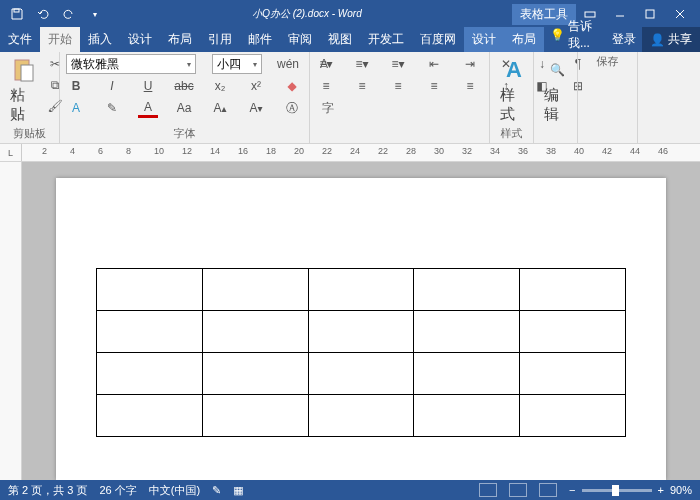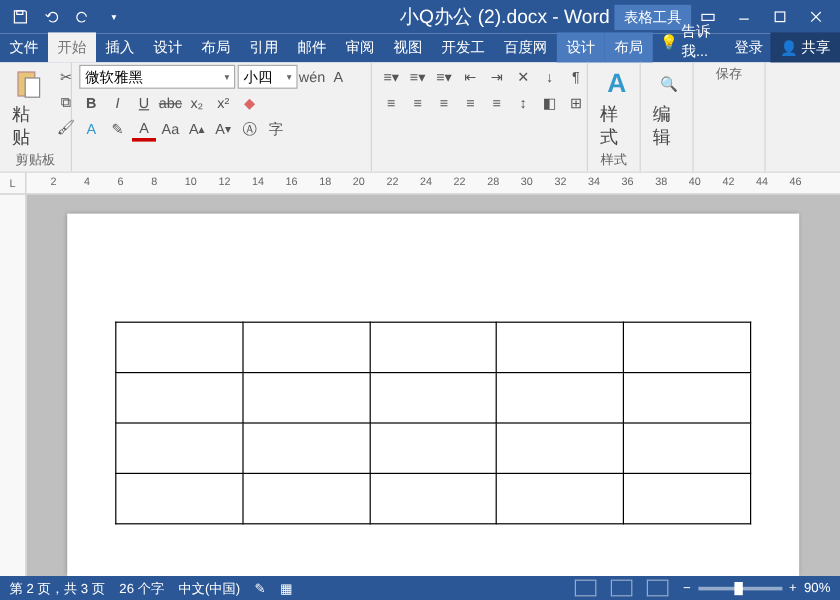--- a/index.html
+++ b/index.html
@@ -1,41 +1,41 @@
 <!DOCTYPE html>
 <html><head>
 <meta charset="utf-8">
 <style>
 *{margin:0;padding:0;box-sizing:border-box;font-family:"Microsoft YaHei",sans-serif;}
 body{width:700px;height:500px;overflow:hidden;background:#fff;font-size:12px;user-select:none;}
 .titlebar{height:28px;background:linear-gradient(#2b5797,#2b5797);color:#fff;display:flex;align-items:center;padding:0 6px;}
 .titlebar .qat{display:flex;gap:4px;align-items:center;}
 .titlebar .qat .qbtn{width:22px;height:22px;display:flex;align-items:center;justify-content:center;color:#fff;cursor:pointer;}
-.titlebar .title{flex:1;text-align:right;font-size:16px;}
+.titlebar .title{flex:1;text-align:center;font-size:10px;font-style:italic;}
 .titlebar .badge{background:#4a7bbf;padding:2px 8px;margin-left:4px;font-size:12px;}
 .titlebar .wincontrols{display:flex;gap:2px;}
 .titlebar .wincontrols .wbtn{width:28px;height:22px;display:flex;align-items:center;justify-content:center;cursor:pointer;}
 .tabs{height:24px;background:#2b5797;display:flex;align-items:flex-end;color:#fff;font-size:12px;}
 .tab{padding:4px 8px;cursor:pointer;white-space:nowrap;}
 .tab.active{background:#f1f1f1;color:#737373;}
 .tab.file{color:#fff;}
 .ctxtab{background:#4a7bbf;padding:4px 8px;}
 .tellme{flex:1;display:flex;align-items:center;gap:3px;padding:0 6px;}
 .login{padding:4px 6px;}
 .share{background:#1e3e6e;padding:4px 8px;display:flex;align-items:center;gap:3px;}
 .ribbon{height:92px;background:#f1f1f1;border-bottom:1px solid #d4d4d4;display:flex;}
 .group{border-right:1px solid #d4d4d4;padding:2px 6px 1px;display:flex;flex-direction:column;justify-content:space-between;}
 .group-body{flex:1;display:flex;align-items:flex-start;gap:3px;}
 .group-label{text-align:center;font-size:11px;color:#666;padding-bottom:1px;}
 .bigbtn{display:flex;flex-direction:column;align-items:center;justify-content:center;padding:2px 4px;cursor:pointer;gap:2px;}
 .bigbtn .icn{width:28px;height:28px;display:flex;align-items:center;justify-content:center;}
 .bigbtn .lbl{font-size:15px;color:#444;}
 .stackcol{display:flex;flex-direction:column;gap:1px;}
 .smbtn{width:20px;height:20px;display:flex;align-items:center;justify-content:center;cursor:pointer;color:#555;font-size:12px;}
-.fontrow{display:flex;gap:2px;align-items:center;}
+.fontrow{display:flex;gap:16px;align-items:center;}
 .fontname{width:130px;height:20px;border:1px solid #aaa;background:#fff;font-size:12px;padding:0 4px;display:flex;align-items:center;justify-content:space-between;}
 .fontsize{width:50px;height:20px;border:1px solid #aaa;background:#fff;font-size:12px;padding:0 4px;display:flex;align-items:center;justify-content:space-between;}
 .caret{font-size:8px;color:#666;}
 .ruler{height:18px;background:#f8f8f8;border-bottom:1px solid #d4d4d4;display:flex;}
 .vruler{width:22px;background:#f8f8f8;border-right:1px solid #d4d4d4;position:relative;}
 .hruler{flex:1;position:relative;font-size:9px;color:#666;overflow:hidden;}
 .hruler .tick{position:absolute;top:2px;}
 .canvas{height:318px;display:flex;background:#bfbfbf;overflow:hidden;}
 .page-area{flex:1;display:flex;justify-content:center;padding-top:16px;overflow:hidden;}
 .page{width:610px;background:#fff;box-shadow:0 0 4px rgba(0,0,0,0.3);padding:90px 30px 10px;}
@@ -179,20 +179,21 @@
         <div class="smbtn" style="color:#39c">A</div>
         <div class="smbtn">✎</div>
         <div class="smbtn" style="border-bottom:3px solid #c00">A</div>
         <div class="smbtn">Aa</div>
         <div class="smbtn">A<sup>▴</sup></div>
         <div class="smbtn">A<sup>▾</sup></div>
         <div class="smbtn">Ⓐ</div>
         <div class="smbtn">字</div>
       </div>
     </div>
+    <div class="group-label">字体</div>
   </div>
 
   <div class="group" style="width:180px">
     <div class="group-body" style="flex-direction:column;gap:2px">
       <div class="fontrow">
         <div class="smbtn">≡▾</div>
         <div class="smbtn">≡▾</div>
         <div class="smbtn">≡▾</div>
         <div class="smbtn">⇤</div>
         <div class="smbtn">⇥</div>

